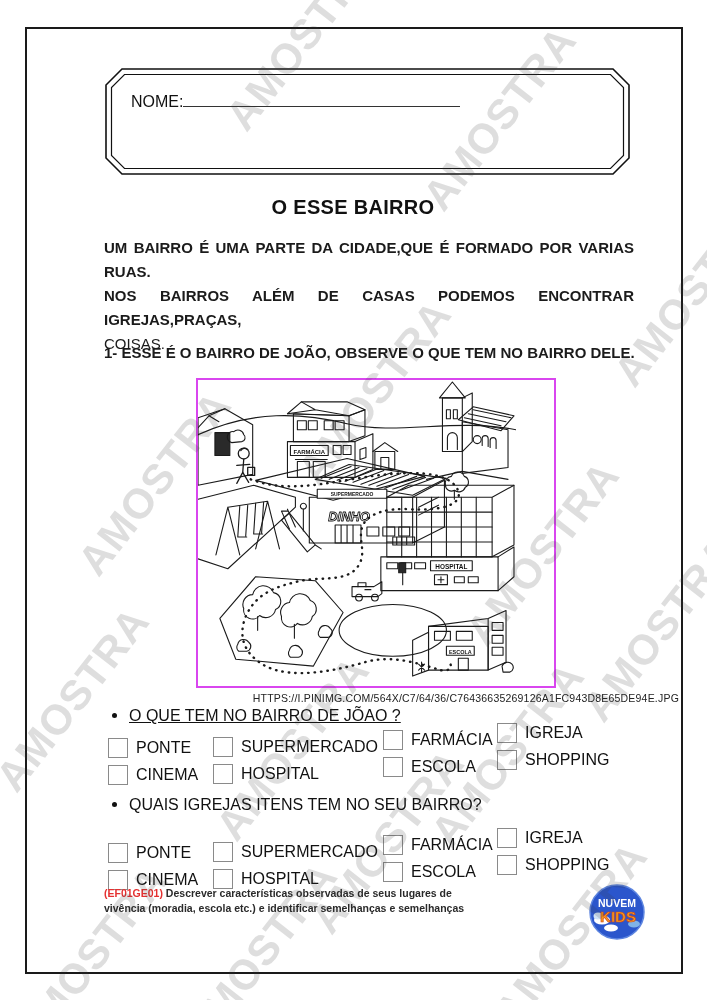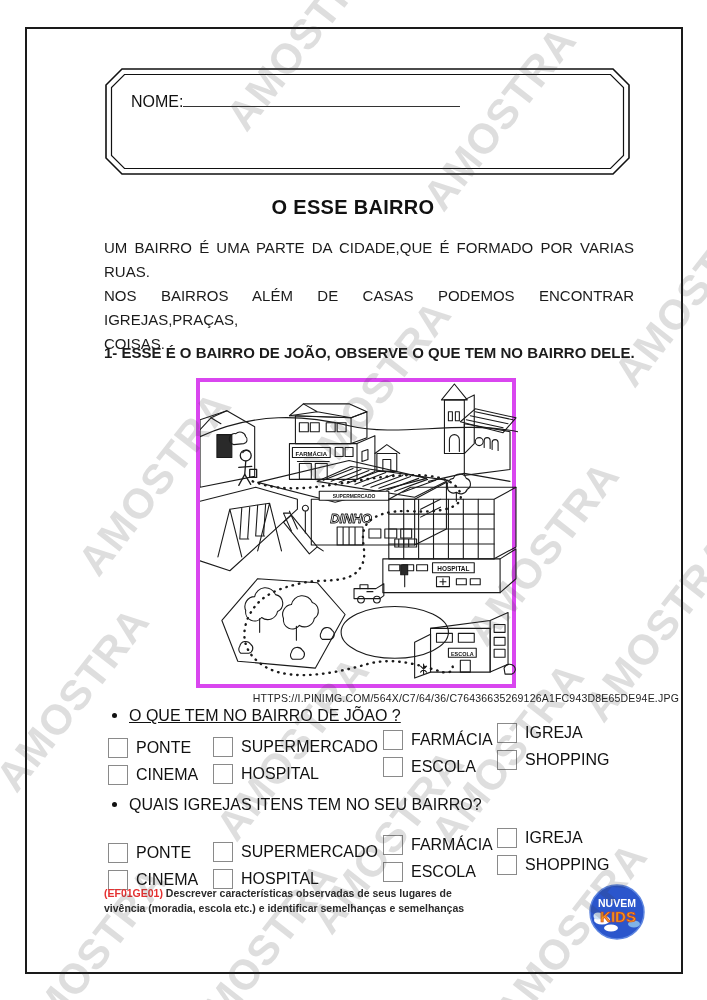--- a/index.html
+++ b/index.html
@@ -27,26 +27,26 @@
   .blank{display:inline-block;border-bottom:1.4px solid #333;height:14px;vertical-align:baseline;}
   .blank.long{width:277px;}
   .blank.short{width:37px;}
   
   .title{
     position:absolute;left:27px;top:196px;width:652px;text-align:center;
     font-size:20px;font-weight:bold;color:#111;letter-spacing:0.3px;
   }
   .intro{position:absolute;left:104px;top:236px;width:530px;font-size:15px;line-height:24px;}
   .intro .ln{white-space:normal;text-align:justify;}
-  .intro .ln.just{text-align-last:justify;}
+  .intro .ln.just{text-align-last:justify;font-weight:bold;}
   .q1line{position:absolute;left:104px;top:344px;font-size:15px;white-space:nowrap;font-weight:bold;}
   
   .illu{
-    position:absolute;left:196px;top:378px;width:320px;height:310px;
-    border:4px solid #d946ef;box-sizing:border-box;background:#fff;
+    position:absolute;left:196px;top:378px;width:360px;height:310px;
+    border:2px solid #d946ef;box-sizing:border-box;background:#fff;
   }
   .credit{
     position:absolute;left:27px;top:692px;width:652px;text-align:right;
     font-size:10.5px;color:#222;letter-spacing:0.2px;white-space:nowrap;
   }
   
   .bullet-q{position:absolute;font-size:16px;white-space:nowrap;color:#111;}
   .bullet-q .dot{
     display:inline-block;width:5px;height:5px;border-radius:50%;background:#111;
     vertical-align:middle;margin-right:12px;margin-bottom:3px;

